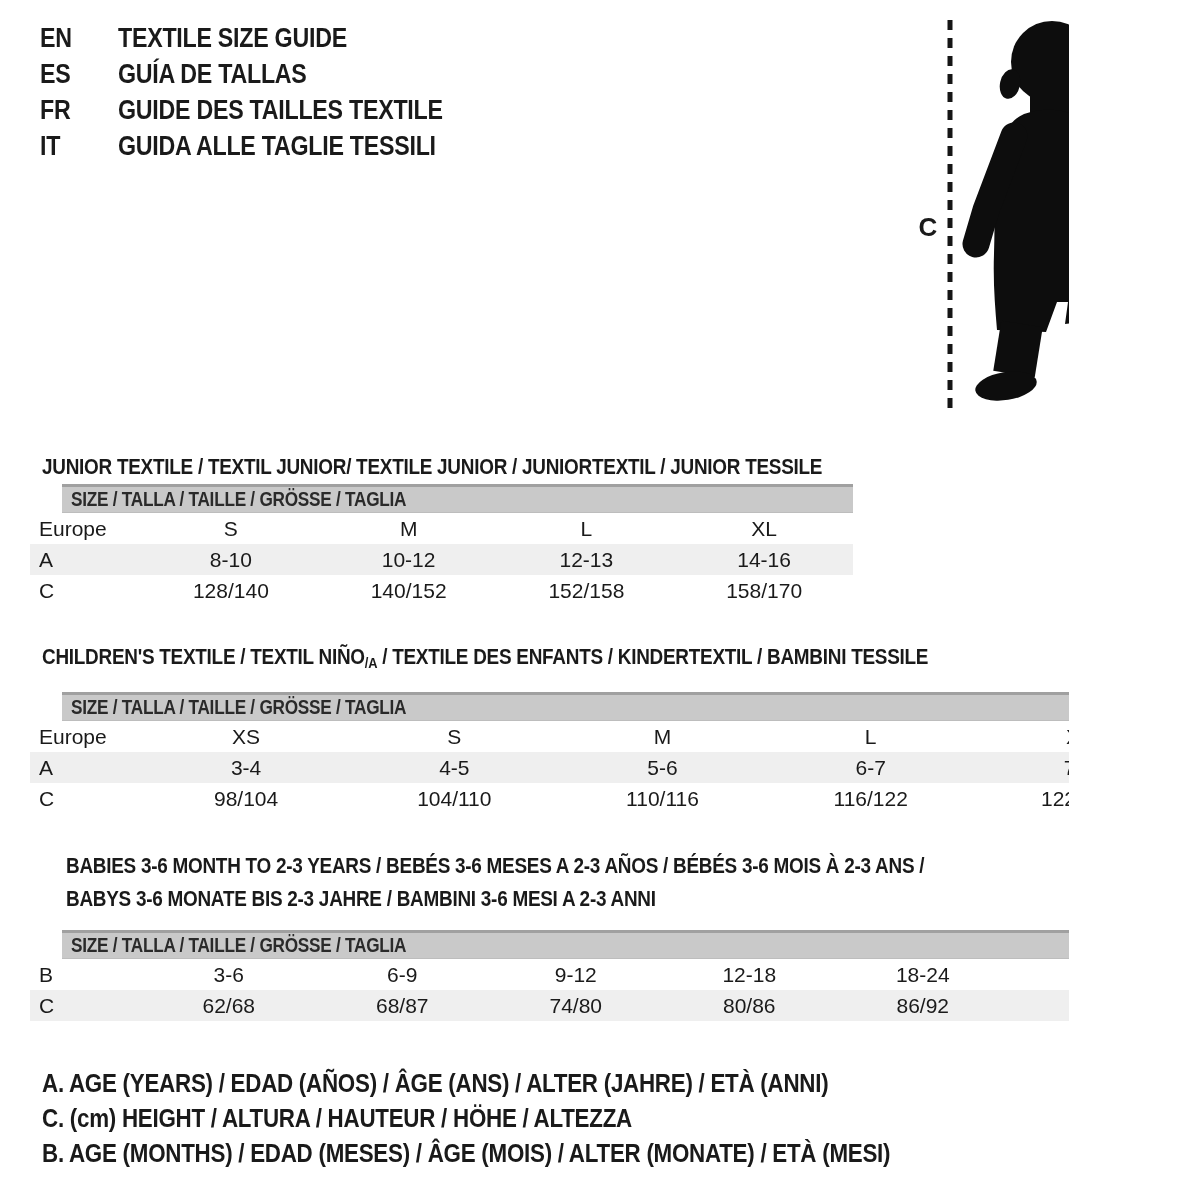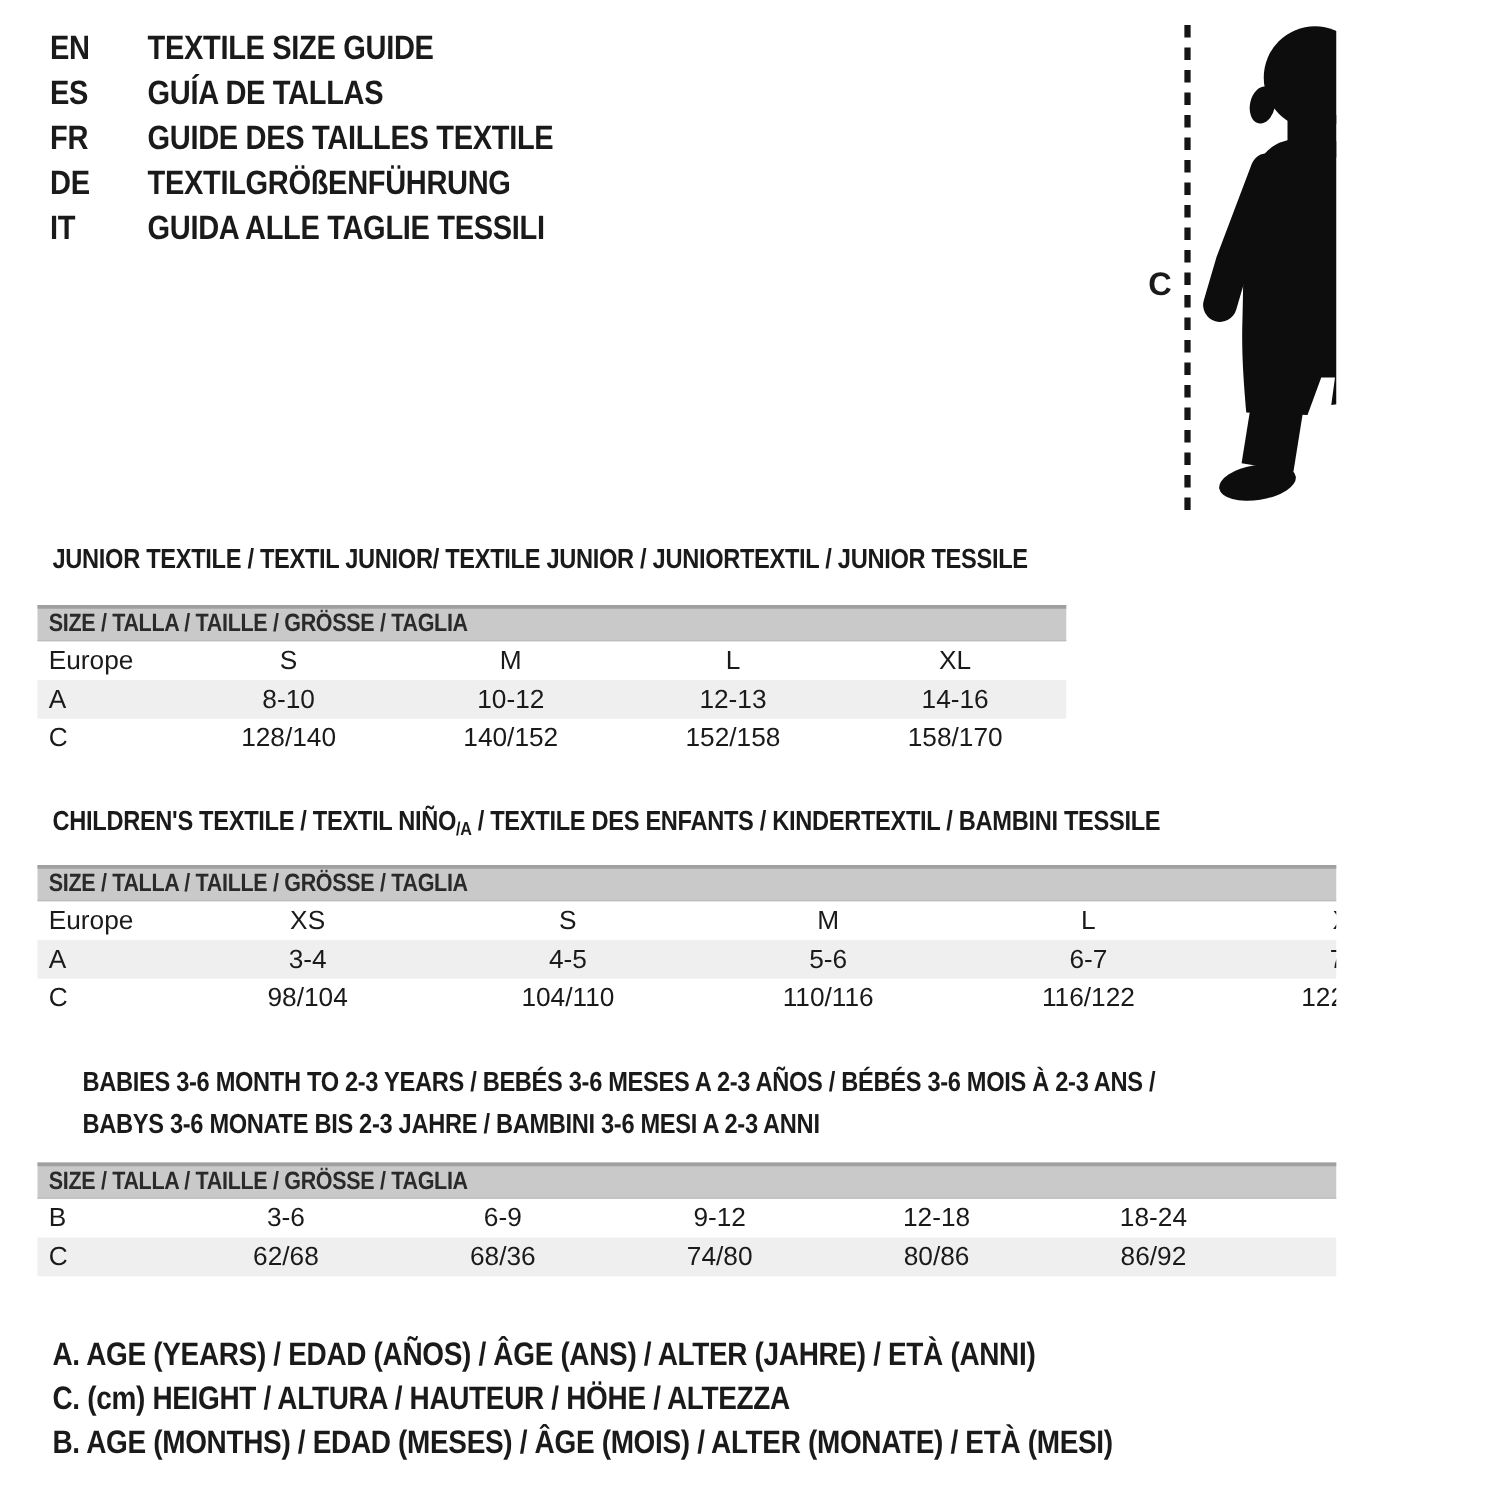--- a/index.html
+++ b/index.html
@@ -16,21 +16,21 @@
 
   
   .height-label{position:absolute;left:912px;top:212px;width:32px;text-align:center;font-weight:700;font-size:26px;}
 
   
   .sec-head{position:absolute;left:42px;font-weight:700;font-size:22px;line-height:33px;}
   .sub-a{font-size:15px;vertical-align:-4px;}
 
   
   .size-table{position:absolute;left:30px;}
-  .t-head{height:29px;background:#c9c9c9;border-top:3px solid #a0a0a0;border-bottom:1px solid #bdbdbd;display:flex;align-items:center;padding-left:9px;box-sizing:border-box;font-weight:700;font-size:20px;color:#2a2a2a;}
+  .t-head{height:29px;background:#c9c9c9;border-top:3px solid #a0a0a0;border-bottom:1px solid #bdbdbd;display:flex;align-items:center;padding-left:9px;box-sizing:border-box;font-weight:700;font-size:20px;color:#2a2a2a;margin-left:32px;}
   .t-row{display:flex;height:31px;align-items:center;font-size:21px;}
   .t-row.shaded{background:#efefef;}
   .t-label{width:112px;flex:0 0 112px;padding-left:9px;box-sizing:border-box;}
   .t-cell{flex:1;text-align:center;}
 
   
   .legend{position:absolute;left:42px;top:1066px;font-weight:700;font-size:26px;}
   .legend-line{height:35px;line-height:35px;}
 </style>
 </head>
@@ -45,24 +45,20 @@
     </div>
     <div class="lang-row">
       <span class="lang-code"><span class="cond">ES</span></span>
       <span class="cond">GUÍA DE TALLAS</span>
     </div>
     <div class="lang-row">
       <span class="lang-code"><span class="cond">FR</span></span>
       <span class="cond">GUIDE DES TAILLES TEXTILE</span>
     </div>
     <div class="lang-row">
-      <span class="lang-code"><span class="cond">DE</span></span>
-      <span class="cond">TEXTILGRÖßENFÜHRUNG</span>
-    </div>
-    <div class="lang-row">
       <span class="lang-code"><span class="cond">IT</span></span>
       <span class="cond">GUIDA ALLE TAGLIE TESSILI</span>
     </div>
   </div>
 
   <svg width="8" height="402" viewBox="0 0 8 402" style="position:absolute;left:946px;top:15px;">
     <line x1="4" y1="5" x2="4" y2="398" stroke="#151515" stroke-width="5" stroke-dasharray="10 8"></line>
   </svg>
   <div class="height-label">C</div>
 
@@ -75,21 +71,21 @@
       <path d="M62,100 C48,106 40,120 37,142 C32,170 33,205 32,240 C31,268 33,292 35,316 L84,318 L95,288 L106,288 L103,310 L155,304 C160,275 164,250 162,225 C160,196 154,162 147,140 C140,117 124,103 107,99 C94,94 76,95 62,100 Z"></path>
       <path d="M52,122 L24,196 L14,230" fill="none" stroke="#0d0d0d" stroke-width="27" stroke-linecap="round" stroke-linejoin="round"></path>
       <path d="M140,124 L158,185 L146,213" fill="none" stroke="#0d0d0d" stroke-width="25" stroke-linecap="round" stroke-linejoin="round"></path>
       <path d="M60,310 L52,360" fill="none" stroke="#0d0d0d" stroke-width="42"></path>
       <ellipse cx="44" cy="372" rx="31" ry="14" transform="rotate(-9 44 372)"></ellipse>
       <path d="M140,304 L136,362" fill="none" stroke="#0d0d0d" stroke-width="38"></path>
       <ellipse cx="150" cy="374" rx="28" ry="13" transform="rotate(7 150 374)"></ellipse>
     </g>
   </svg>
 
-  <div class="sec-head" style="top:430px;">
+  <div class="sec-head" style="top:450px;">
     <span class="cond">JUNIOR TEXTILE / TEXTIL JUNIOR/ TEXTILE JUNIOR / JUNIORTEXTIL / JUNIOR TESSILE</span>
   </div>
   <div class="size-table" style="top:484px;width:823px;">
     <div class="t-head">
         <span class="cond">SIZE / TALLA / TAILLE / GRÖSSE / TAGLIA</span>
       </div>
     <div class="t-row">
       <div class="t-label">Europe</div>
       <div class="t-cell">S</div>
       <div class="t-cell">M</div>
@@ -158,21 +154,21 @@
       <div class="t-cell">3-6</div>
       <div class="t-cell">6-9</div>
       <div class="t-cell">9-12</div>
       <div class="t-cell">12-18</div>
       <div class="t-cell">18-24</div>
       <div class="t-cell">24-36</div>
     </div>
     <div class="t-row shaded">
       <div class="t-label">C</div>
       <div class="t-cell">62/68</div>
-      <div class="t-cell">68/36</div>
+      <div class="t-cell">68/87</div>
       <div class="t-cell">74/80</div>
       <div class="t-cell">80/86</div>
       <div class="t-cell">86/92</div>
       <div class="t-cell">92/98</div>
     </div>
   </div>
 
   <div class="legend">
     <div class="legend-line"><span class="cond">A. AGE (YEARS) / EDAD (AÑOS) / ÂGE (ANS) / ALTER (JAHRE) / ETÀ (ANNI)</span></div>
     <div class="legend-line"><span class="cond">C. (cm) HEIGHT / ALTURA / HAUTEUR / HÖHE / ALTEZZA</span></div>

